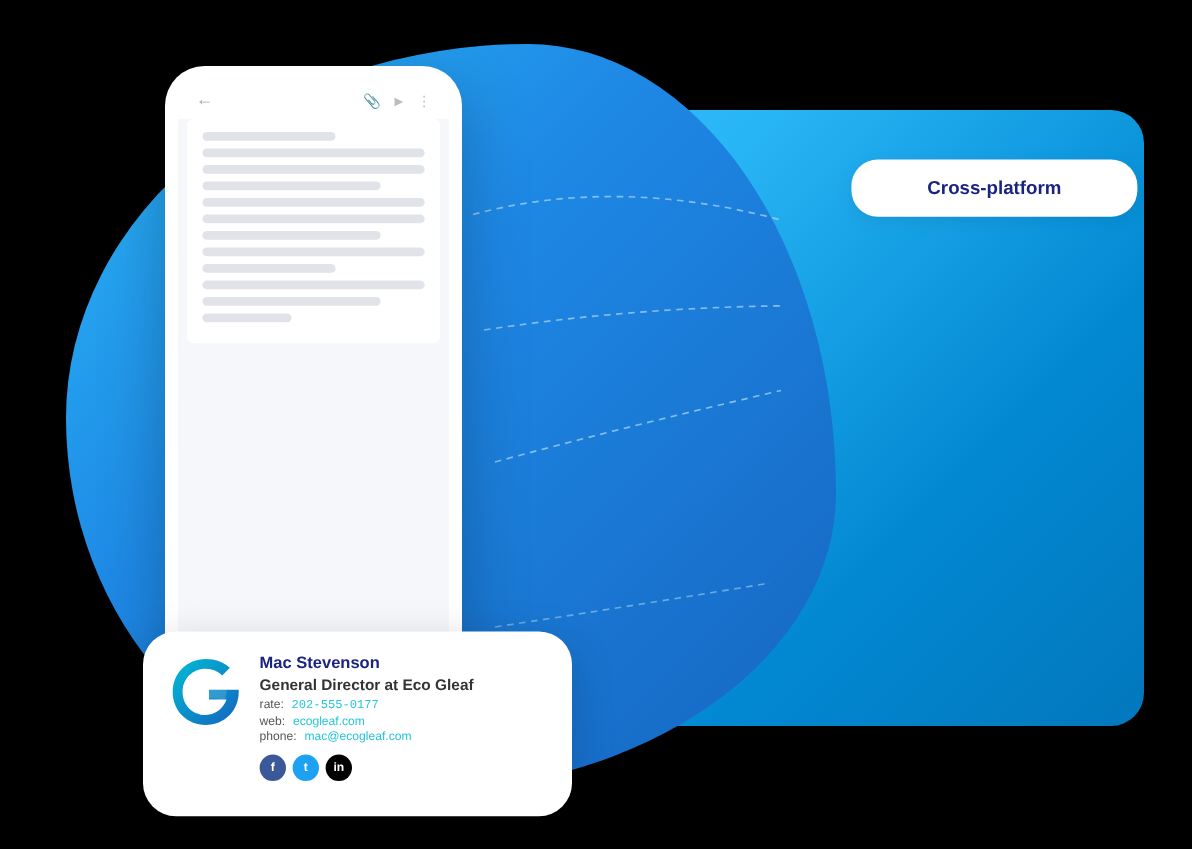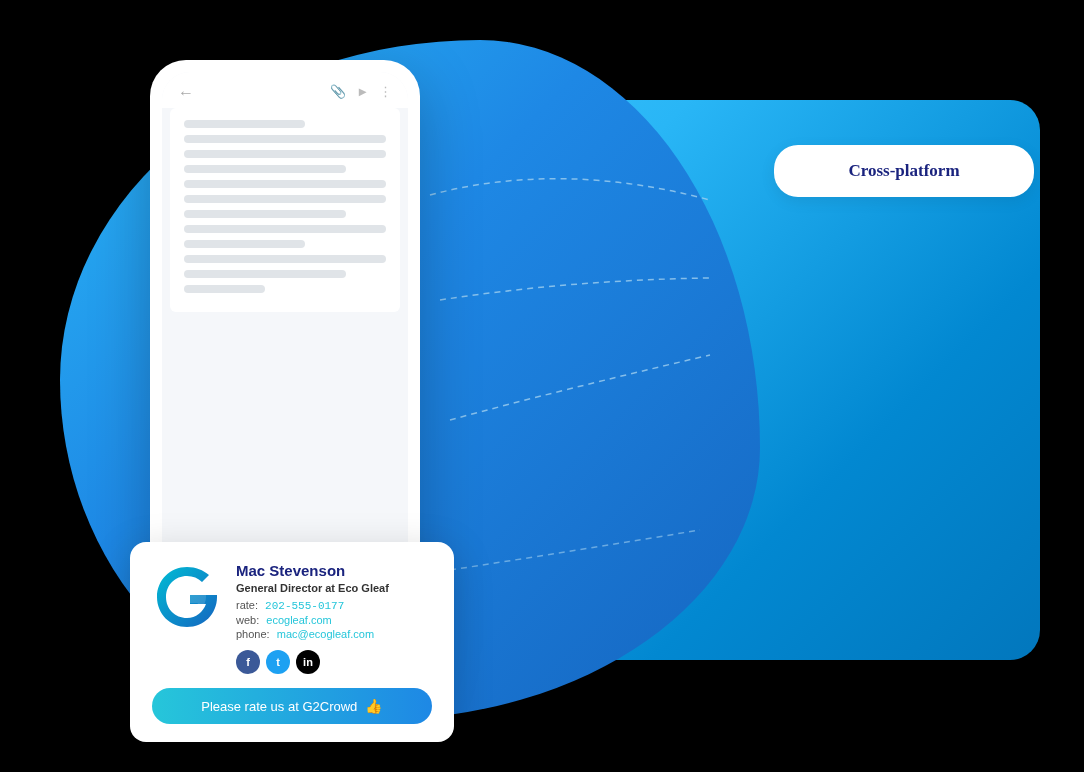--- a/index.html
+++ b/index.html
@@ -77,23 +77,23 @@
     .content-line.short { width: 60%; }
     .content-line.medium { width: 80%; }
     .content-line.long { width: 100%; }
     .content-line.xshort { width: 40%; }
 
     
     .signature-card {
       position: absolute;
       bottom: 30px;
       left: 130px;
-      width: 324px;
+      width: 390px;
       background: #fff;
-      border-radius: 16px;
+      border-radius: 30px;
       box-shadow: 0 10px 40px rgba(0,0,0,0.18);
       padding: 20px 22px 18px;
       z-index: 20;
     }
 
     .sig-header {
       display: flex;
       gap: 14px;
       margin-bottom: 14px;
     }
@@ -105,21 +105,21 @@
     }
 
     .sig-name {
       font-size: 15px;
       font-weight: 700;
       color: #1a237e;
       margin-bottom: 3px;
     }
 
     .sig-title {
-      font-size: 11px;
+      font-size: 14px;
       font-weight: 600;
       color: #333;
       margin-bottom: 5px;
     }
 
     .sig-detail {
       font-size: 11px;
       color: #555;
       margin-bottom: 2px;
     }
@@ -190,21 +190,20 @@
     .feature-label {
       background: #fff;
       border-radius: 24px;
       padding: 16px 32px;
       font-size: 17px;
       font-weight: 600;
       color: #1a237e;
       box-shadow: 0 4px 15px rgba(0,0,0,0.08);
       min-width: 260px;
       text-align: center;
-      font-family: Liberation Serif, serif;
     }
 
     
     .dashed-lines {
       position: absolute;
       top: 0;
       left: 0;
       width: 100%;
       height: 100%;
       z-index: 5;
@@ -297,24 +296,20 @@
           <span class="value" style="margin-left:4px; color:#26c6da;">mac@ecogleaf.com</span>
         </div>
         <div class="sig-socials">
           <div class="social-icon social-fb">f</div>
           <div class="social-icon social-tw">t</div>
           <div class="social-icon social-li">in</div>
         </div>
       </div>
     </div>
 
-    <div class="sig-cta">
-      <span class="sig-cta-text">Please rate us at G2Crowd</span>
-      <span class="sig-cta-icon">👍</span>
-    </div>
   </div>
 
   <div class="feature-labels">
     <div class="feature-label">
       <span>Cross-platform</span>
     </div>
   </div>
 
 </div>
 

